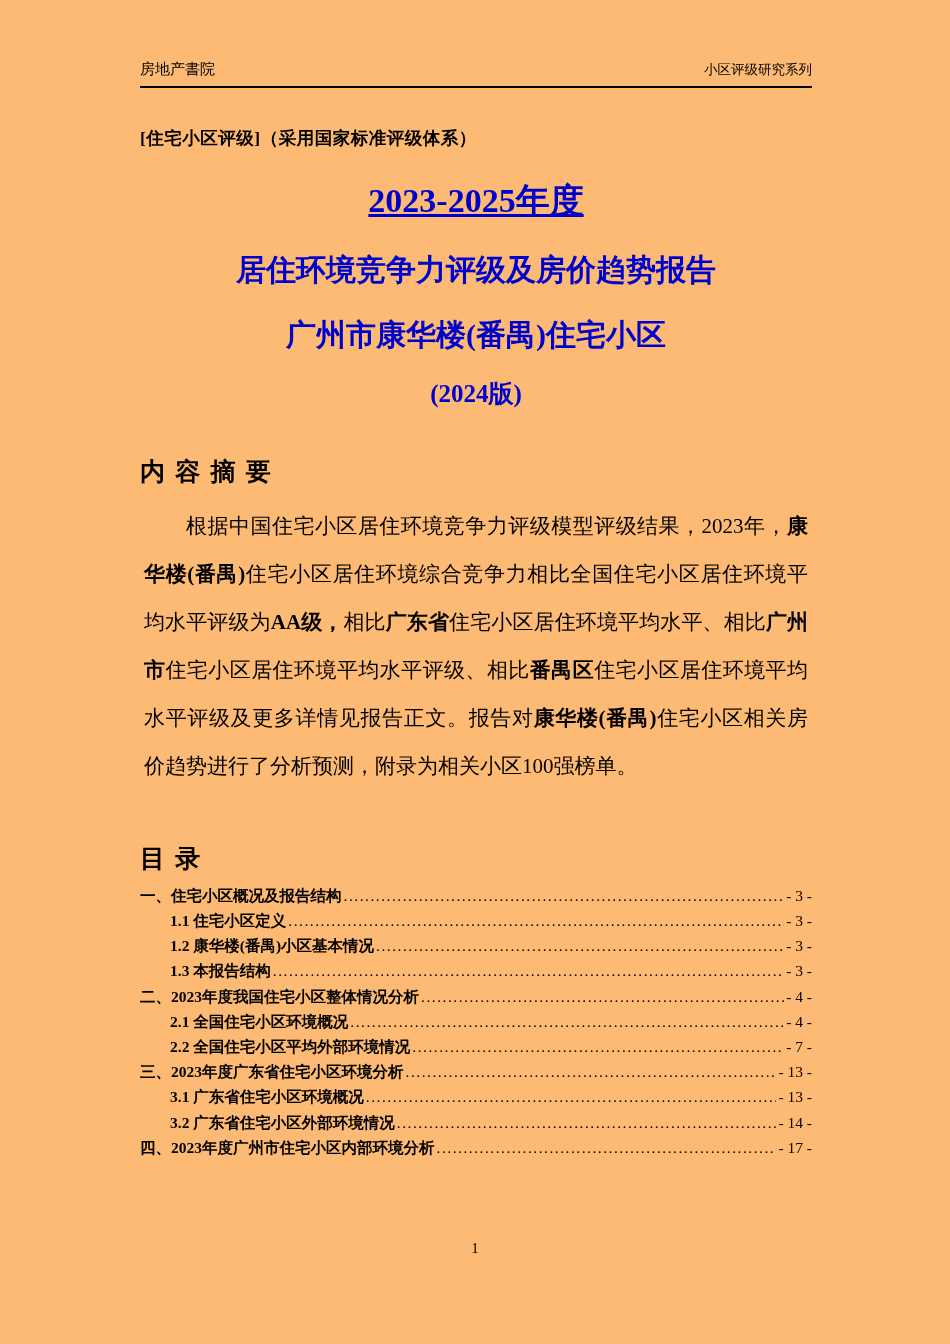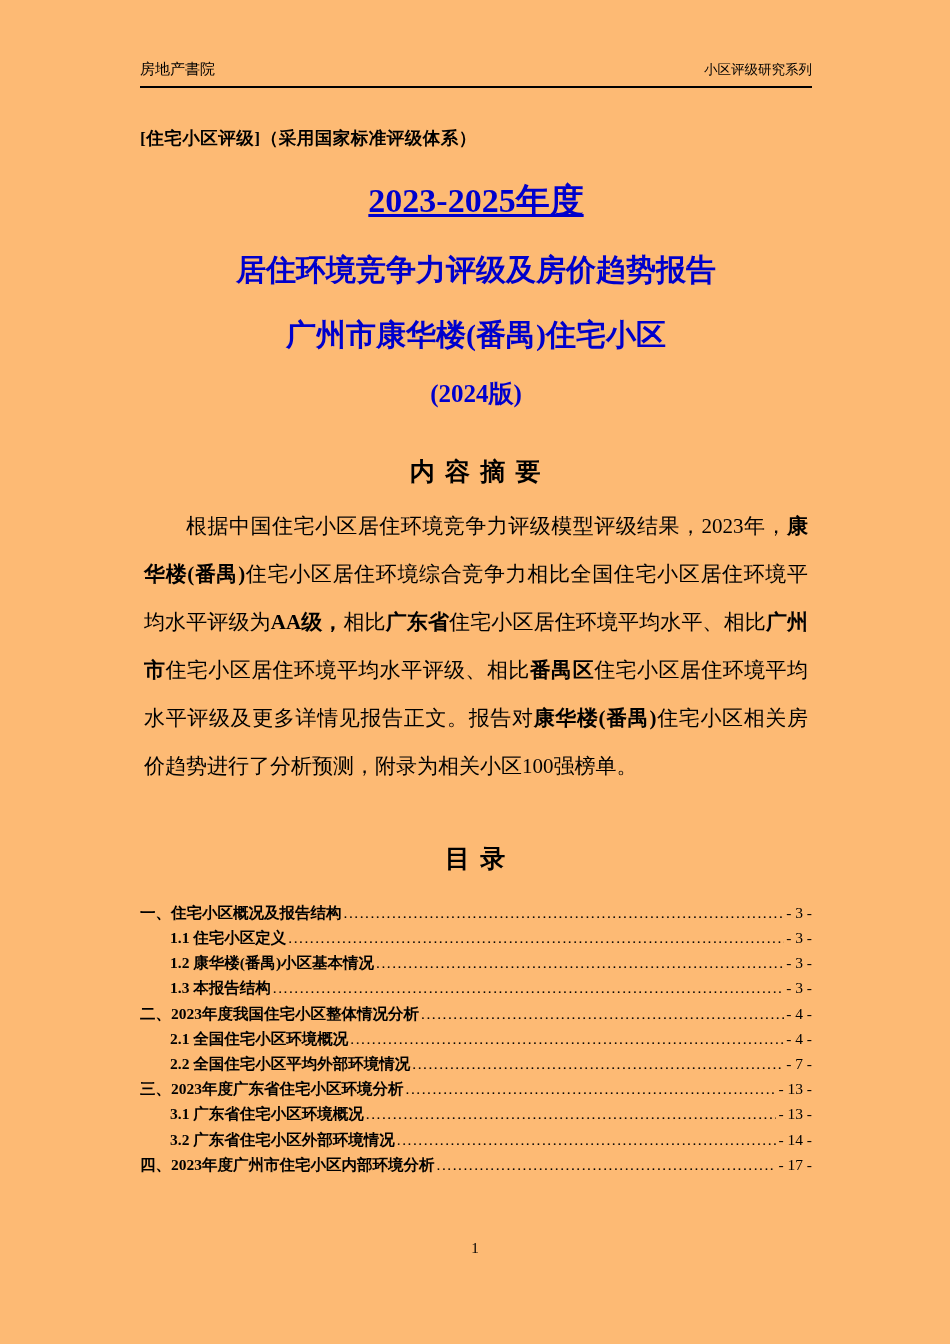--- a/index.html
+++ b/index.html
@@ -54,38 +54,38 @@
     text-align: center;
     font-weight: bold;
     line-height: 1.25;
   }
   .t1 { font-size: 34px; margin-top: 30px; text-decoration: underline; }
   .t2 { font-size: 30px; margin-top: 28px; }
   .t3 { font-size: 25px; margin-top: 24px; }
   .section-heading {
     margin: 0;
     margin-top: 46px;
-    text-align: center;
+    text-align: left;
     font-size: 25px;
     font-weight: bold;
     letter-spacing: 2px;
   }
   .summary-para {
     margin: 4px;
     margin-top: 14px;
     font-size: 21px;
     line-height: 48px;
     text-align: justify;
     text-indent: 2em;
   }
   .seg-bold { font-weight: bold; }
   .toc-heading { margin-top: 52px; }
   
   .toc {
-    margin-top: 25px;
+    margin-top: 8px;
   }
   .toc-row {
     display: flex;
     align-items: baseline;
     font-size: 15.5px;
     font-weight: bold;
     line-height: 25.2px;
     cursor: pointer;
   }
   .toc-row.lvl2 { padding-left: 30px; justify-content: center; }

